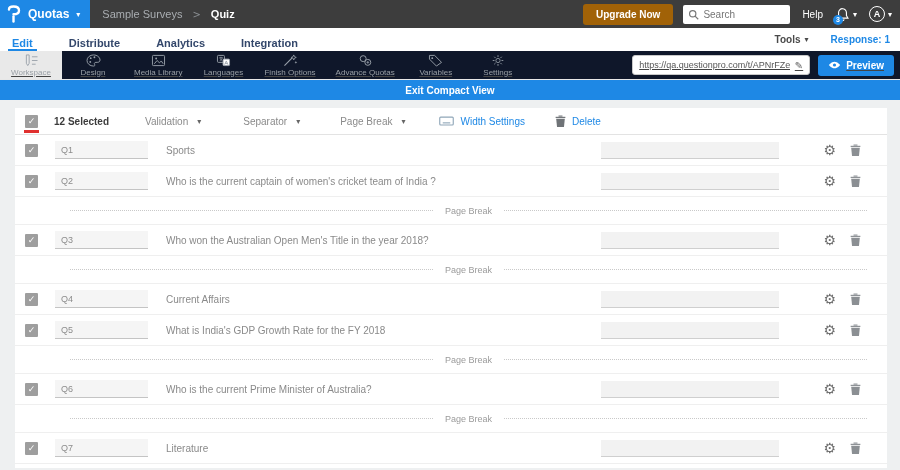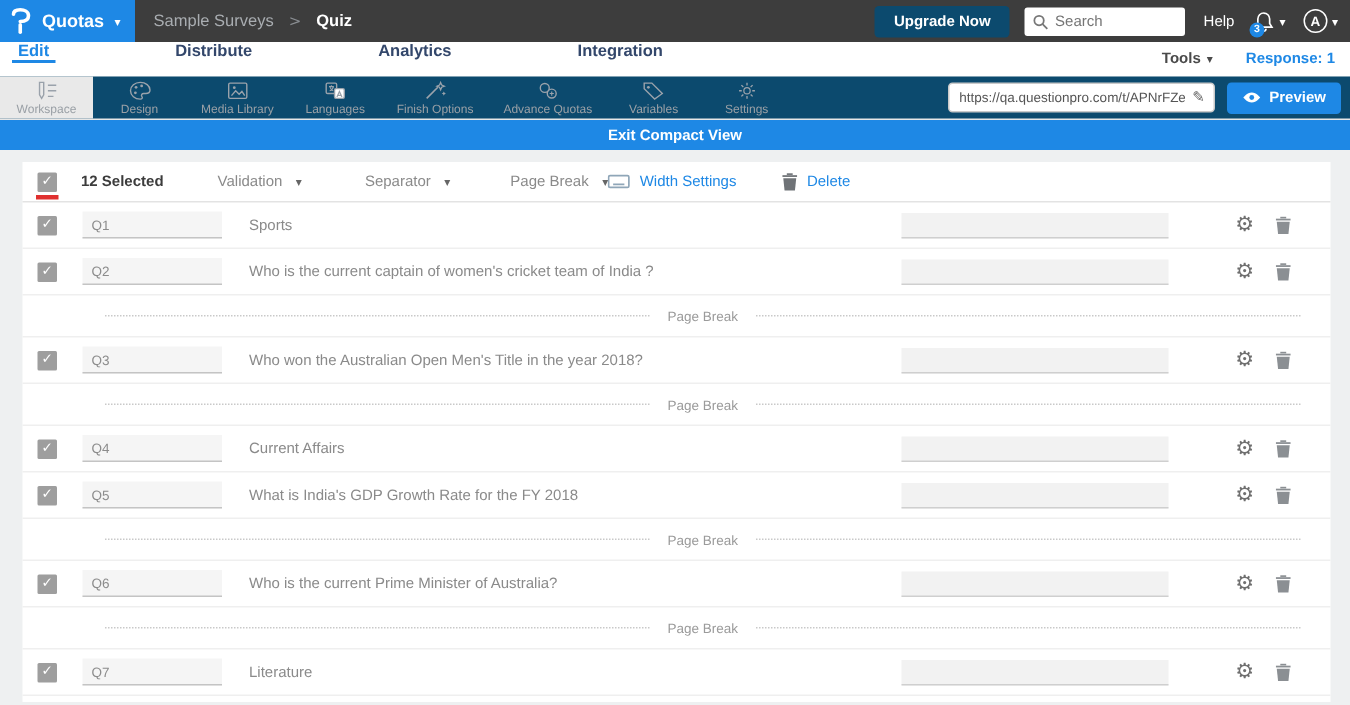--- a/index.html
+++ b/index.html
@@ -18,21 +18,21 @@
   }
   .logo-mark { width:15px; height:18px; display:flex; align-items:center; }
   .logo-block .menu-label { font-size:12px; font-weight:bold; color:#fff; }
   .caret { font-size:8px; color:inherit; }
   .breadcrumb { display:flex; align-items:center; gap:10px; margin-left:12px; }
   .crumb-root { color:#a9adb1; font-size:11px; }
   .crumb-sep { color:#8a8e92; font-size:10px; }
   .crumb-current { color:#fff; font-size:11px; font-weight:bold; }
   .topbar-spacer { flex:1; }
   .upgrade-btn {
-    background:#0c4a6e; color:#fff; font-weight:bold; font-size:10px;
+    background:#a16207; color:#fff; font-weight:bold; font-size:10px;
     border:none; border-radius:3px; padding:5px 13px; cursor:pointer; margin-right:10px;
   }
   .search-box {
     background:#fff; border-radius:2px; height:19px; width:107px;
     display:flex; align-items:center; padding:0 5px; gap:4px; margin-right:12px;
   }
   .search-box input {
     border:none; outline:none; width:80px; font-size:10px;
     font-family:"Liberation Sans",sans-serif; color:#444; background:transparent;
   }
@@ -44,33 +44,33 @@
     display:flex; align-items:center; justify-content:center;
   }
   .avatar-wrap { display:flex; align-items:center; gap:3px; color:#fff; margin-right:8px; cursor:pointer; }
   .avatar-circle {
     width:16px; height:16px; border:1.5px solid #fff; border-radius:50%;
     display:flex; align-items:center; justify-content:center; font-size:9px; font-weight:bold;
   }
 
   
   .nav-row { height:23px; background:#fff; display:flex; align-items:stretch; }
-  .nav-tabs { display:flex; align-items:flex-start; margin-left:8px;gap:48px; }
+  .nav-tabs { display:flex; align-items:flex-end; margin-left:8px; }
   .nav-tab {
     display:flex; align-items:center; padding:0 4px; margin-right:28px;
     font-size:11px; font-weight:bold; color:#33476b; cursor:pointer;
     border-bottom:2px solid transparent;
   }
   .nav-tab.active { color:#1e88e5; border-bottom-color:#1e88e5; }
   .nav-right { margin-left:auto; display:flex; align-items:center; gap:22px; padding-right:10px; }
   .tools-menu { font-size:10px; font-weight:bold; color:#4a4a4a; cursor:pointer; display:flex; gap:4px; align-items:center; }
   .response-link { font-size:10px; font-weight:bold; color:#1e88e5; cursor:pointer; }
 
   
-  .toolbar { height:29px; background:#0c4a6e; display:flex; align-items:stretch; border-bottom:1px solid #e7e7e7; }
+  .toolbar { height:29px; background:#0f172a; display:flex; align-items:stretch; border-bottom:1px solid #e7e7e7;text-decoration:underline; }
   .tool-tab {
     display:flex; flex-direction:column; align-items:center; justify-content:center;
     padding:2px 10px; min-width:62px; cursor:pointer; gap:1px;
   }
   .tool-tab.active { background:#e9e9e9; }
   .tool-tab .tt-label { font-size:8px; color:#9aa0a6; white-space:nowrap; }
   .tool-tab svg { display:block; }
   .toolbar-right { margin-left:auto; display:flex; align-items:center; gap:8px; padding-right:6px; }
   .url-box {
     border:1px solid #c9c9c9; border-radius:3px; height:20px; width:178px;
@@ -107,21 +107,21 @@
   }
 
   .bulk-header { height:27px; display:flex; align-items:center; border-bottom:1px solid #e3e3e3; }
   .selected-count { font-size:10px; font-weight:bold; color:#3c3c3c; margin-left:16px; }
   .bulk-dd { display:flex; align-items:center; gap:9px; cursor:pointer; }
   .bulk-dd .dd-label { font-size:10px; color:#8a8a8a; }
   .bulk-dd .caret { color:#666; }
   .dd-validation { margin-left:36px; }
   .dd-separator  { margin-left:42px; }
   .dd-pagebreak  { margin-left:40px; }
-  .width-settings { display:flex; align-items:center; gap:6px; cursor:pointer; }
+  .width-settings { margin-left:34px; display:flex; align-items:center; gap:6px; cursor:pointer; }
   .width-settings .ws-label { font-size:10px; color:#1e88e5; }
   .delete-action { margin-left:30px; display:flex; align-items:center; gap:6px; cursor:pointer; }
   .delete-action .del-label { font-size:10px; color:#1e88e5; }
 
   .q-row { height:31px; display:flex; align-items:center; border-bottom:1px solid #efefef; }
   .q-code-input {
     margin-left:17px; width:93px; height:18px; background:#f5f5f5;
     border:none; border-bottom:1px solid #c4c4c4; font-size:9px; color:#8c8c8c;
     padding:0 6px; outline:none; font-family:"Liberation Sans",sans-serif; flex:none;
   }

